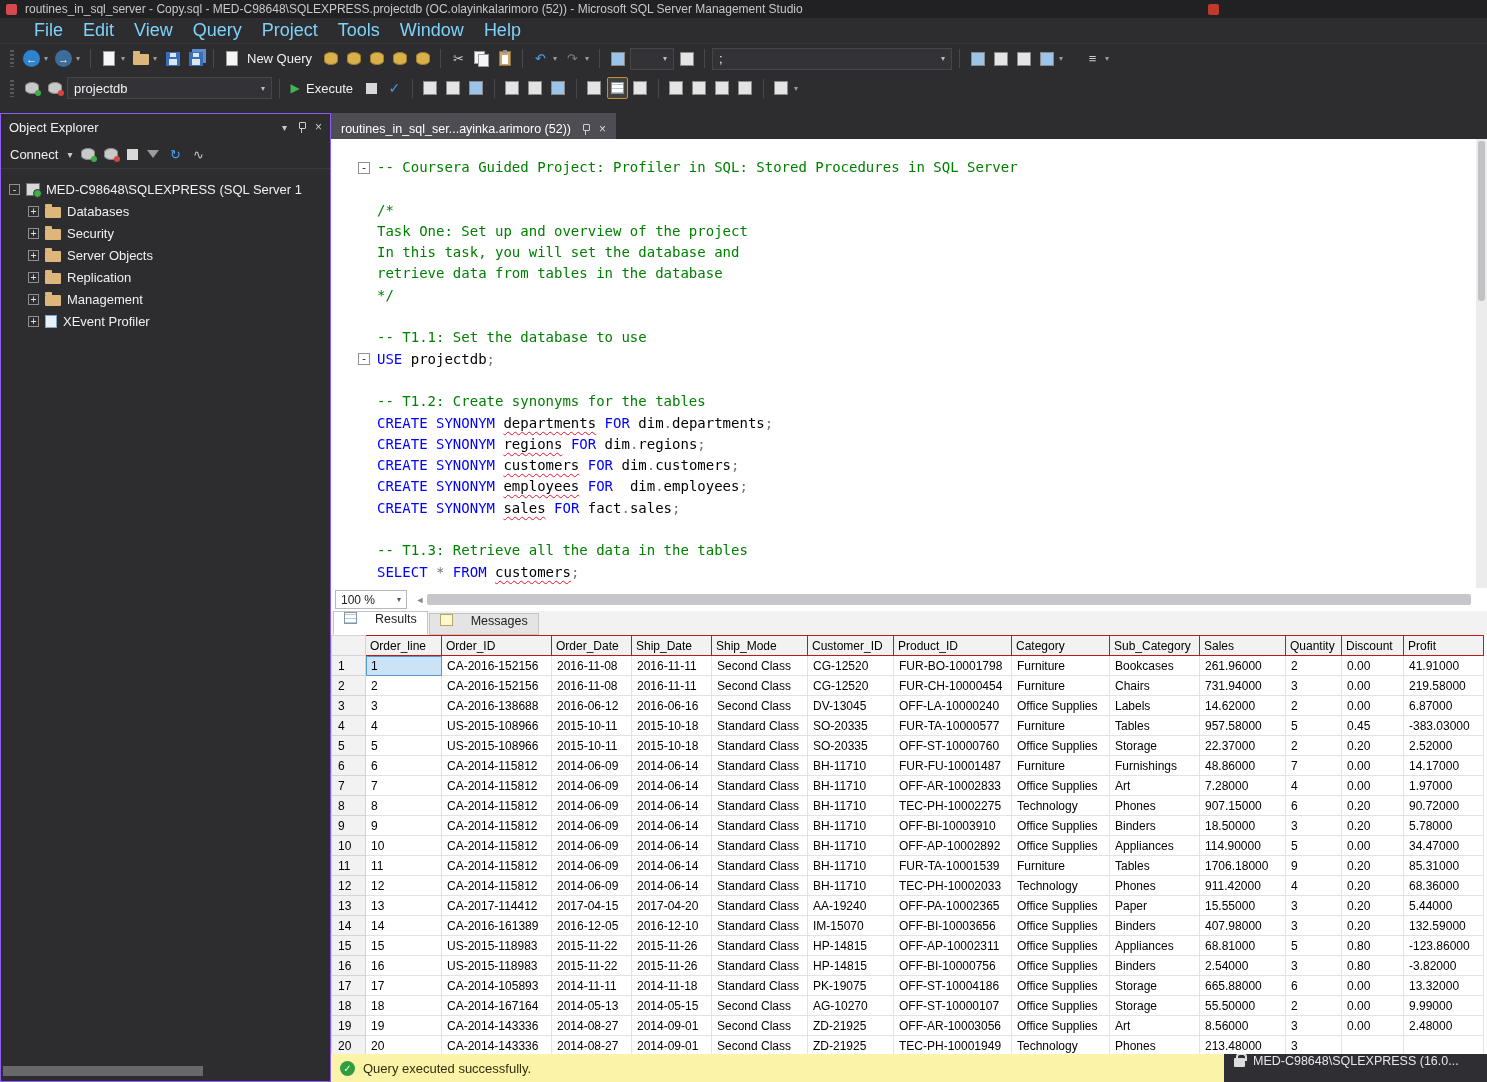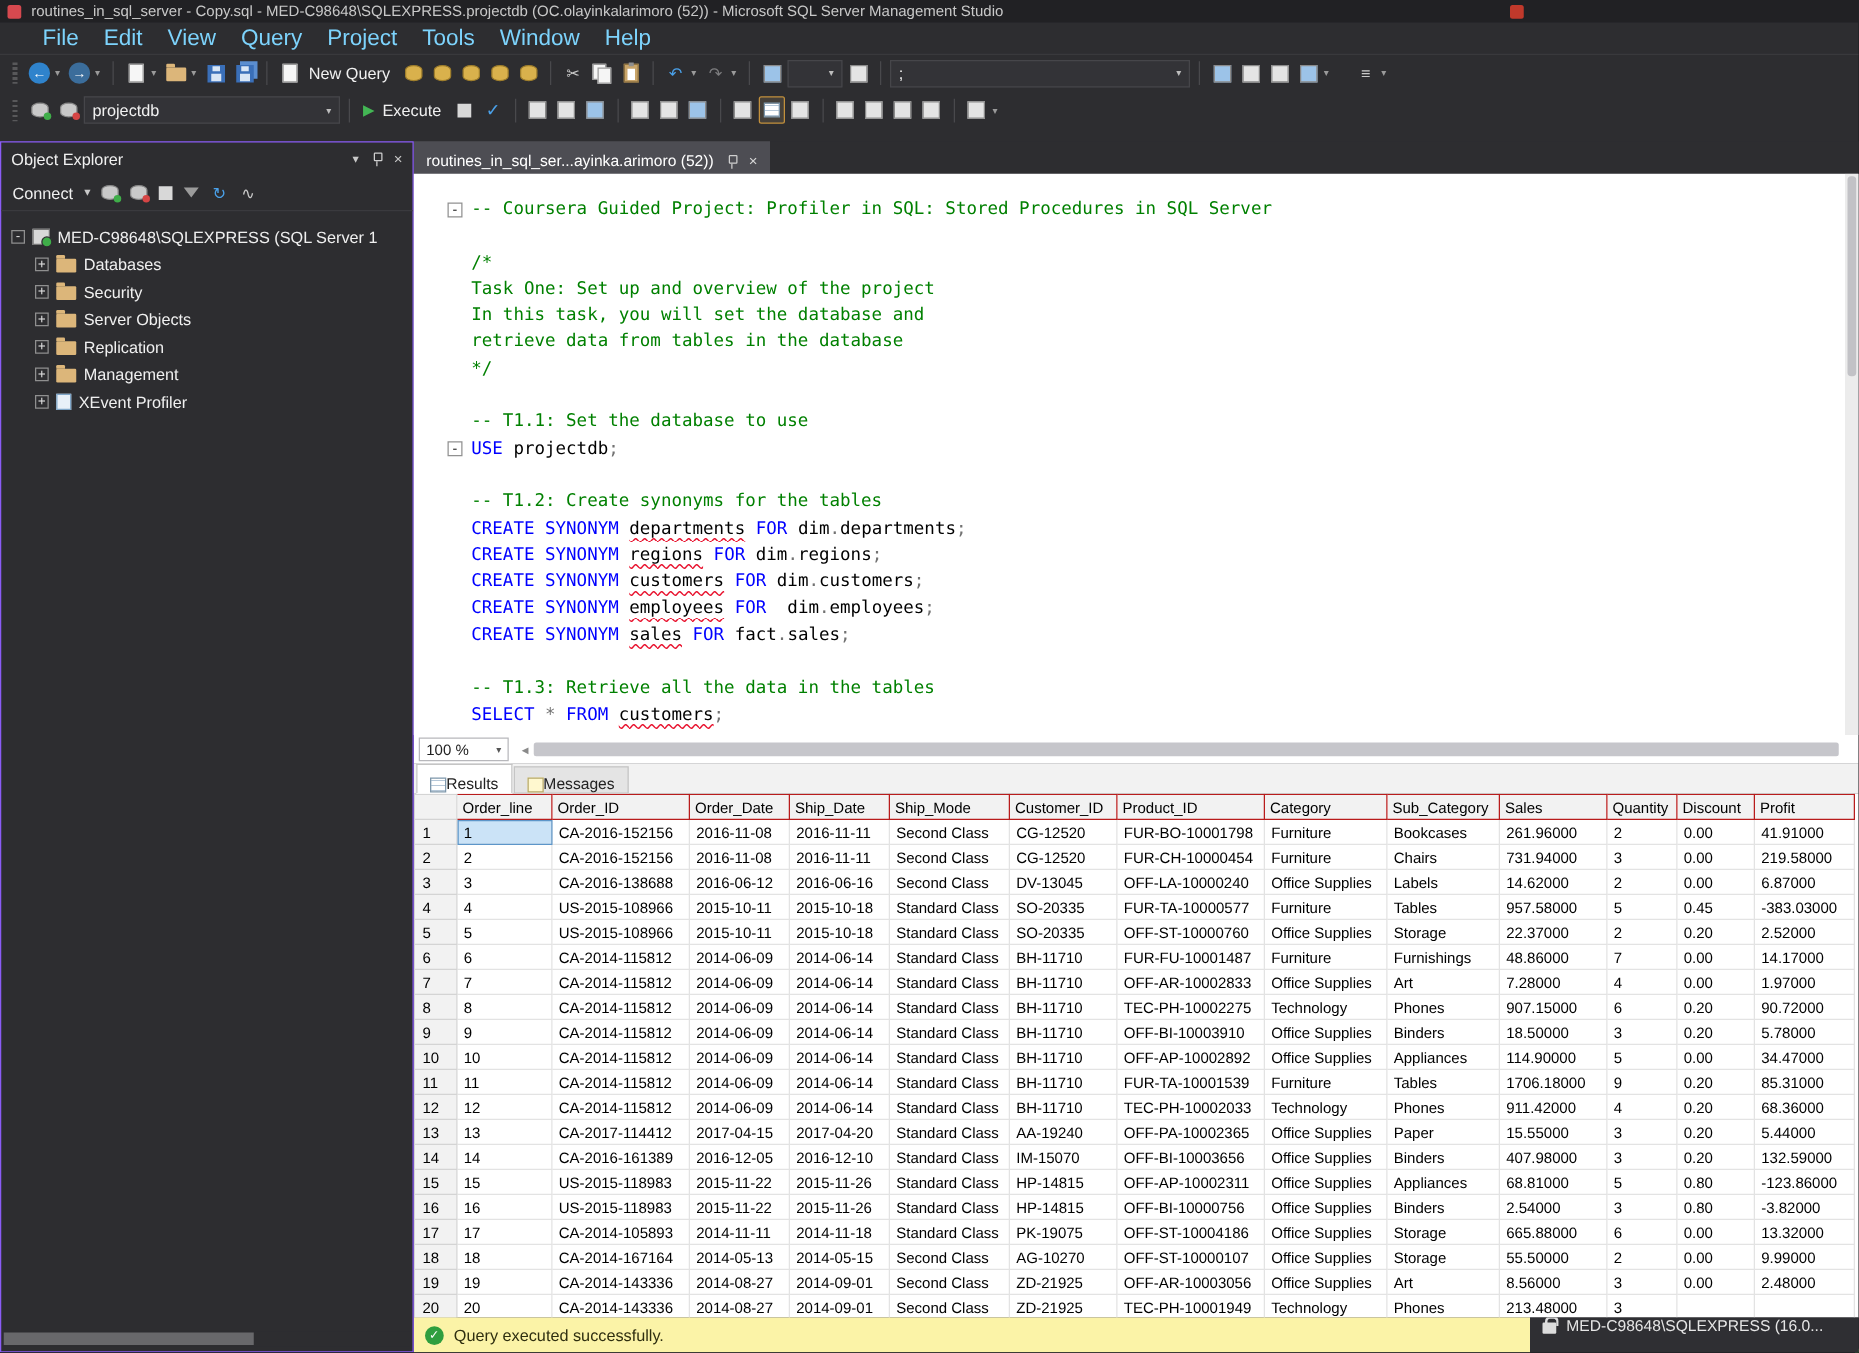--- a/index.html
+++ b/index.html
@@ -106,21 +106,21 @@
 .editor-vscroll .vthumb{position:absolute;top:2px;left:2px;width:7px;height:160px;background:#c2c2c6;border-radius:3px}
 
 .zoom-row{height:23px;background:#ffffff;display:flex;align-items:center;gap:6px;padding:0 2px 0 4px}
 .zoom-combo{width:72px;height:19px;background:#fff;border:1px solid #b8b8bc;display:flex;align-items:center;justify-content:space-between;padding:0 5px;font-size:12px;color:#222;flex:none}
 .zoom-caret{font-size:8px;color:#555}
 .hscroll{flex:1;height:15px;display:flex;align-items:center}
 .hs-left{font-size:9px;color:#8a8a8a;width:14px;text-align:center;flex:none}
 .hs-thumb{height:11px;background:#c6c6cb;border-radius:2px;flex:1;margin-right:14px}
 
 .results-tabbar{height:24px;background:#f2f2f2;display:flex;align-items:flex-end;padding-left:2px}
-.rtab{height:22px;display:flex;align-items:flex-end;gap:0;padding:0 10px;font-size:12.5px;background:#e4e4e4;border:1px solid #c5c5c5;color:#222;margin-right:1px}
+.rtab{height:22px;display:flex;align-items:flex-start;gap:18px;padding:0 10px;font-size:12.5px;background:#e4e4e4;border:1px solid #c5c5c5;color:#222;margin-right:1px}
 .rtab.active{background:#fff;height:24px;border-bottom:1px solid #fff}
 
 .grid-wrap{flex:1;background:#fff;overflow:hidden}
 table.results{border-collapse:collapse;table-layout:fixed;font-size:12px;color:#000}
 .results th,.results td{overflow:hidden;white-space:nowrap}
 .results thead th{background:#f2f2f2;border:1px solid #b91c1c;font-weight:400;text-align:left;height:20px;padding:0 4px}
 .results .rowhdr{background:#f2f2f2;border:1px solid #d4d4d4;font-weight:400;text-align:left;padding:0 6px}
 .results td{border-right:1px solid #e3e3e3;border-bottom:1px solid #e3e3e3;height:20px;padding:0 5px}
 .results td.sel{background:#cbe3f7;outline:1px solid #5d96c9;outline-offset:-1px}
 

